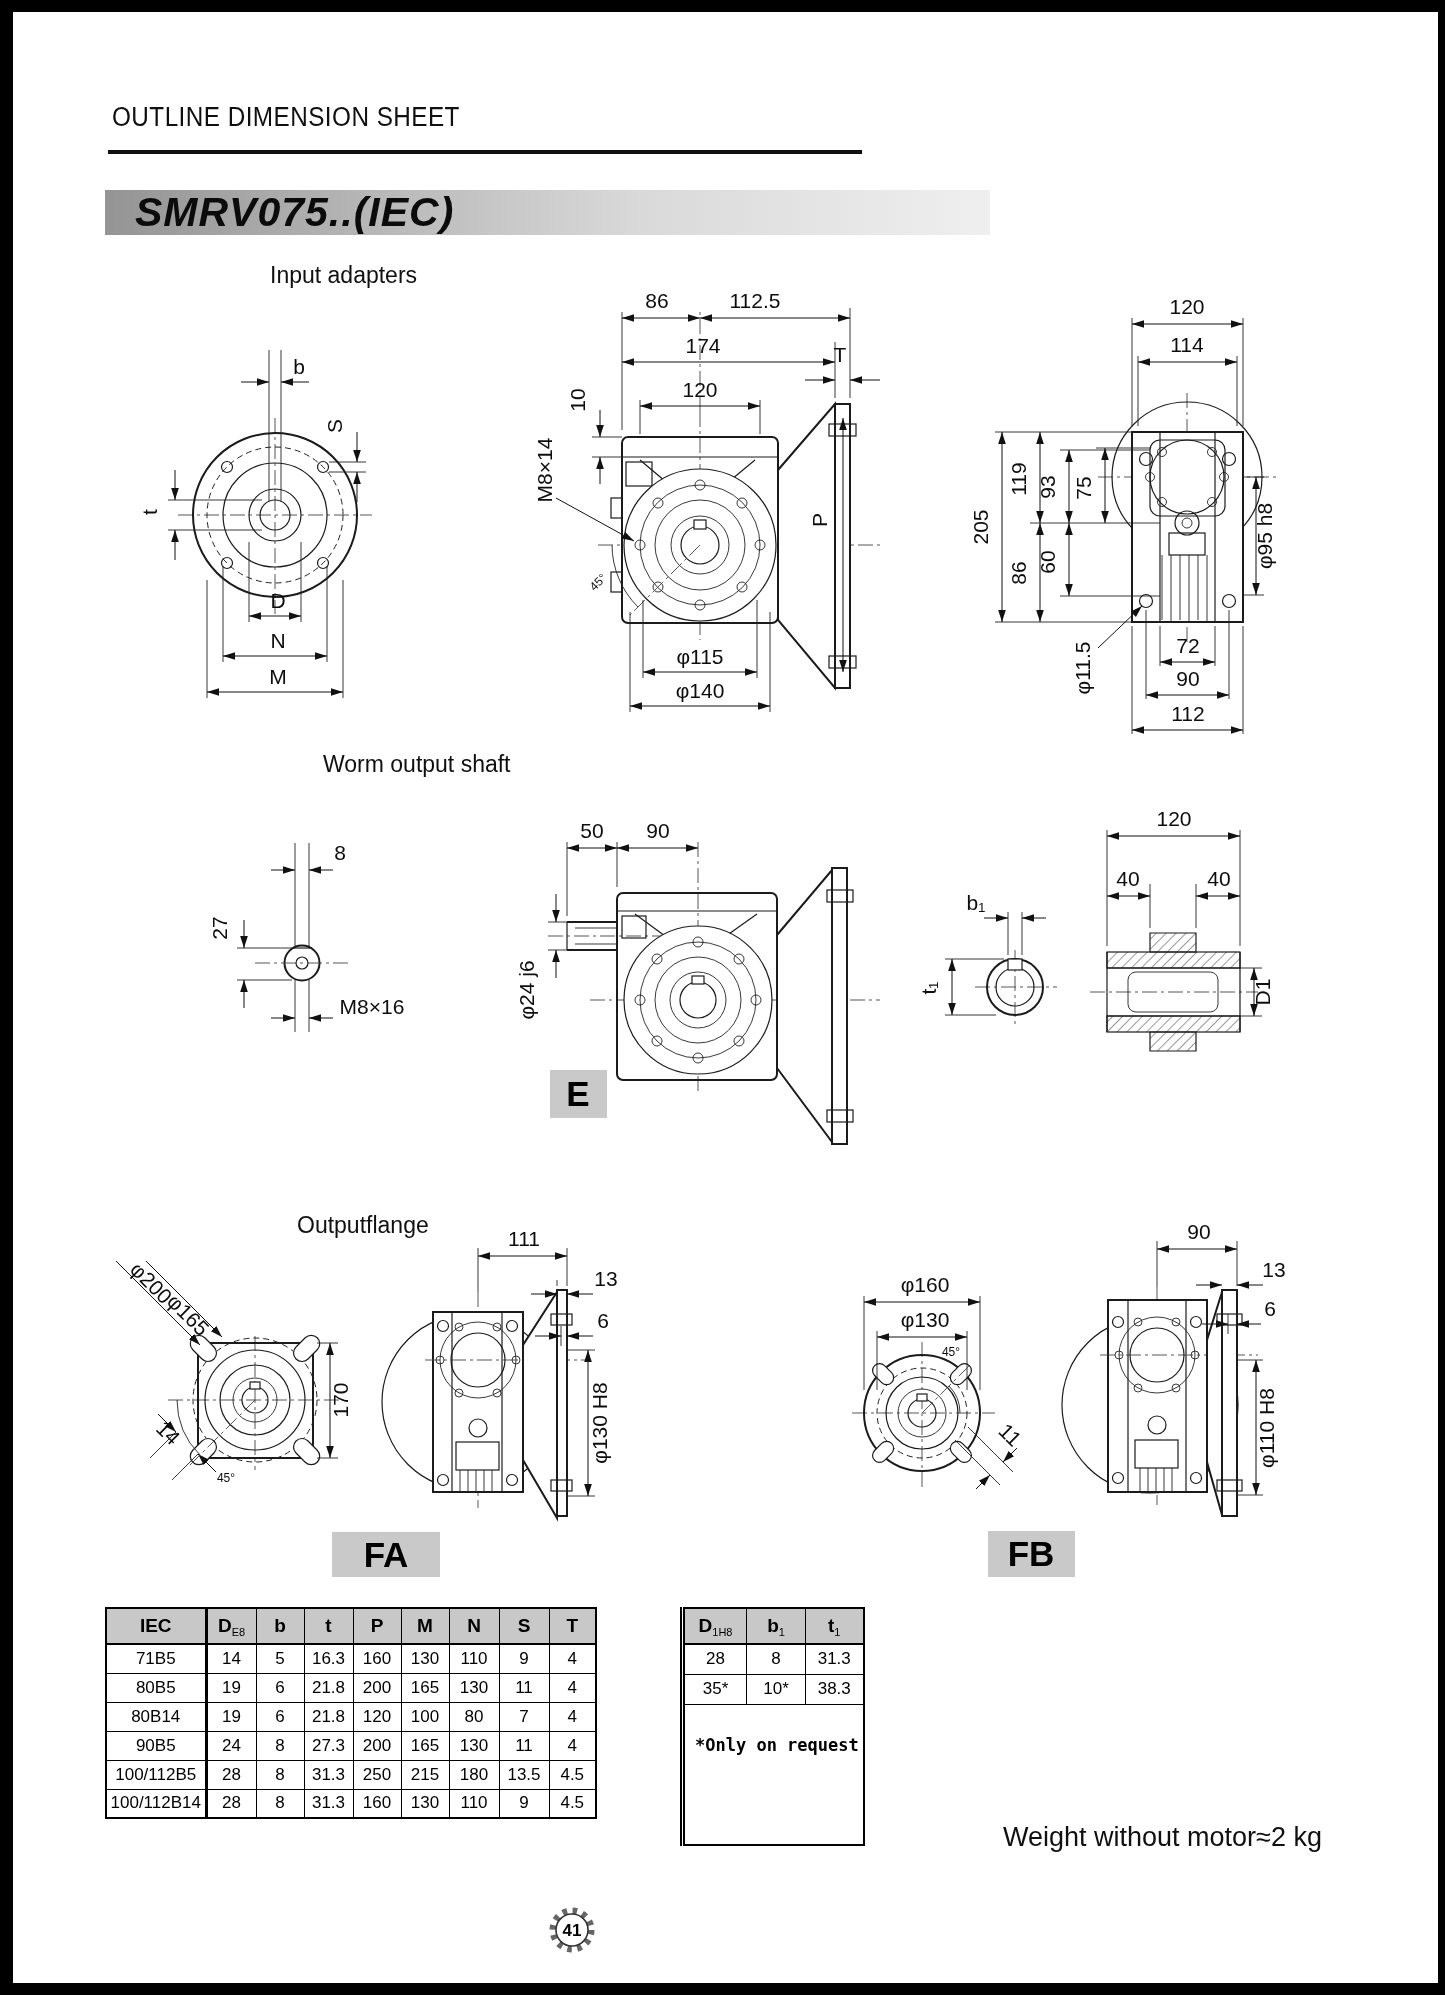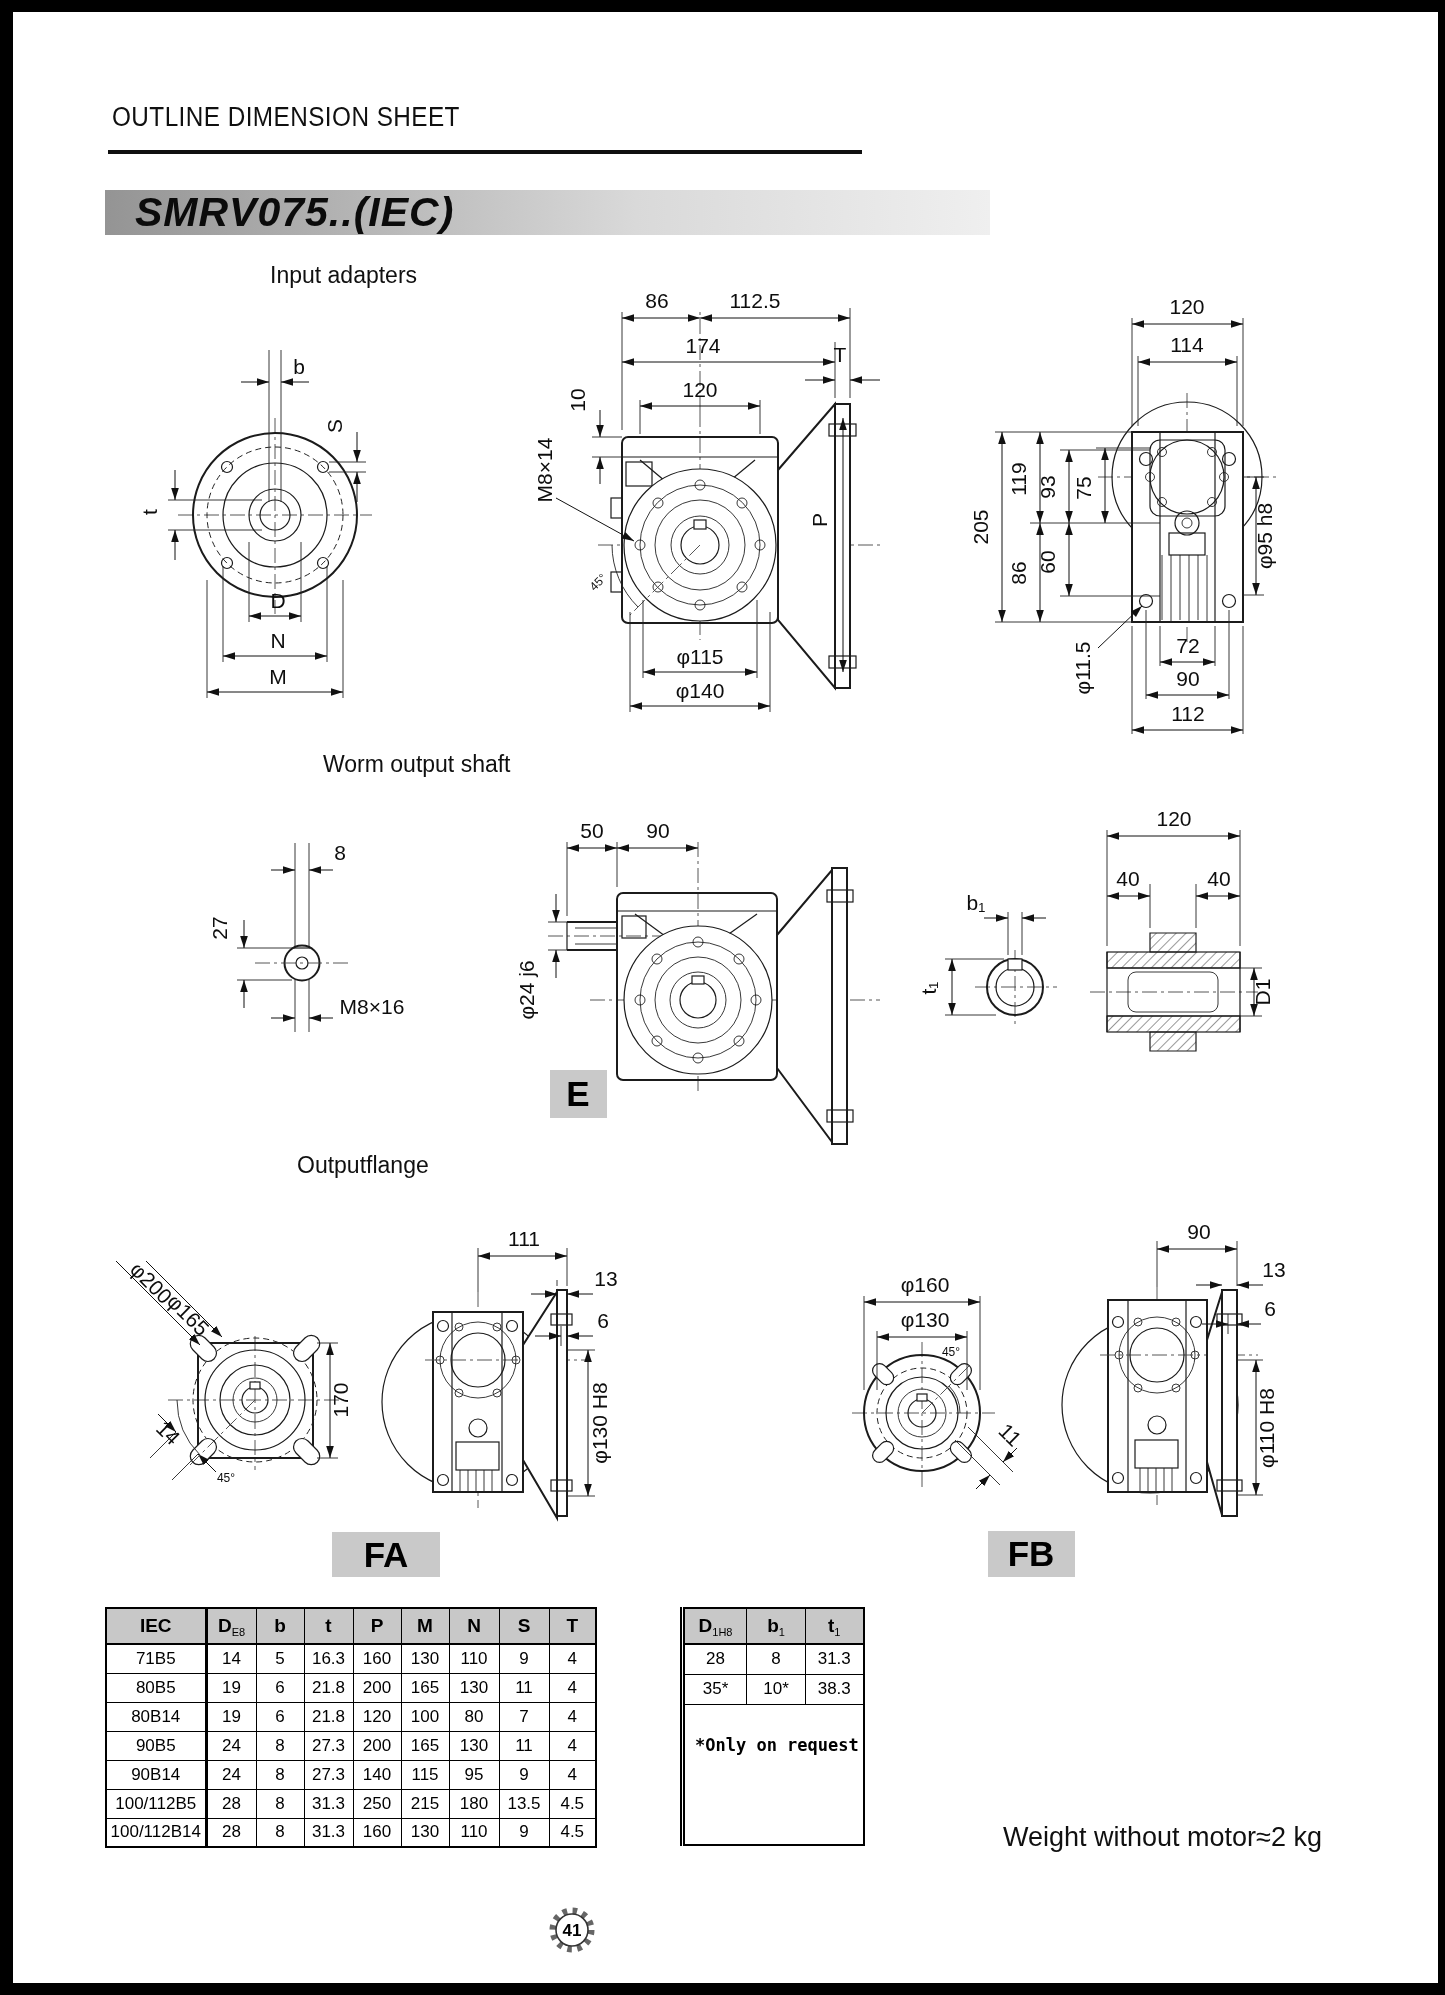--- a/index.html
+++ b/index.html
@@ -60,21 +60,21 @@
   <div class="frame" style="left:0;top:1983px;width:1445px;height:12px"></div>
 
   <div class="hdr">OUTLINE DIMENSION SHEET</div>
   <div class="hdr-line"></div>
   <div class="banner">
     <span>SMRV075..(IEC)</span>
   </div>
 
   <div class="sec-title" style="left:270px;top:262px">Input adapters</div>
   <div class="sec-title" style="left:323px;top:751px">Worm output shaft</div>
-  <div class="sec-title" style="left:297px;top:1152px">Outputflange</div>
+  <div class="sec-title" style="left:297px;top:1212px">Outputflange</div>
 
   <svg class="draw" width="1445" height="1995" viewBox="0 0 1445 1995">
     <defs>
       <marker id="a" markerUnits="userSpaceOnUse" markerWidth="13" markerHeight="10" refX="12" refY="5" orient="auto-start-reverse">
         <path d="M0,1.2 L12,5 L0,8.8 Z" fill="#111"></path>
       </marker>
       <pattern id="h" patternUnits="userSpaceOnUse" width="7" height="7" patternTransform="rotate(45)">
         <line x1="0" y1="0" x2="0" y2="7" stroke="#444" stroke-width="1.1"></line>
       </pattern>
     </defs>
@@ -642,31 +642,20 @@
       <td>24</td>
           <td>8</td>
       <td>27.3</td>
           <td>200</td>
       <td>165</td>
           <td>130</td>
       <td>11</td>
           <td>4</td>
     </tr>
     <tr>
-      <td class="lab thick-r">90B14</td>
-      <td>24</td>
-          <td>8</td>
-      <td>27.3</td>
-          <td>140</td>
-      <td>115</td>
-          <td>95</td>
-      <td>9</td>
-          <td>4</td>
-    </tr>
-    <tr>
       <td class="lab thick-r">100/112B5</td>
       <td>28</td>
           <td>8</td>
       <td>31.3</td>
           <td>250</td>
       <td>215</td>
           <td>180</td>
       <td>13.5</td>
           <td>4.5</td>
     </tr>

